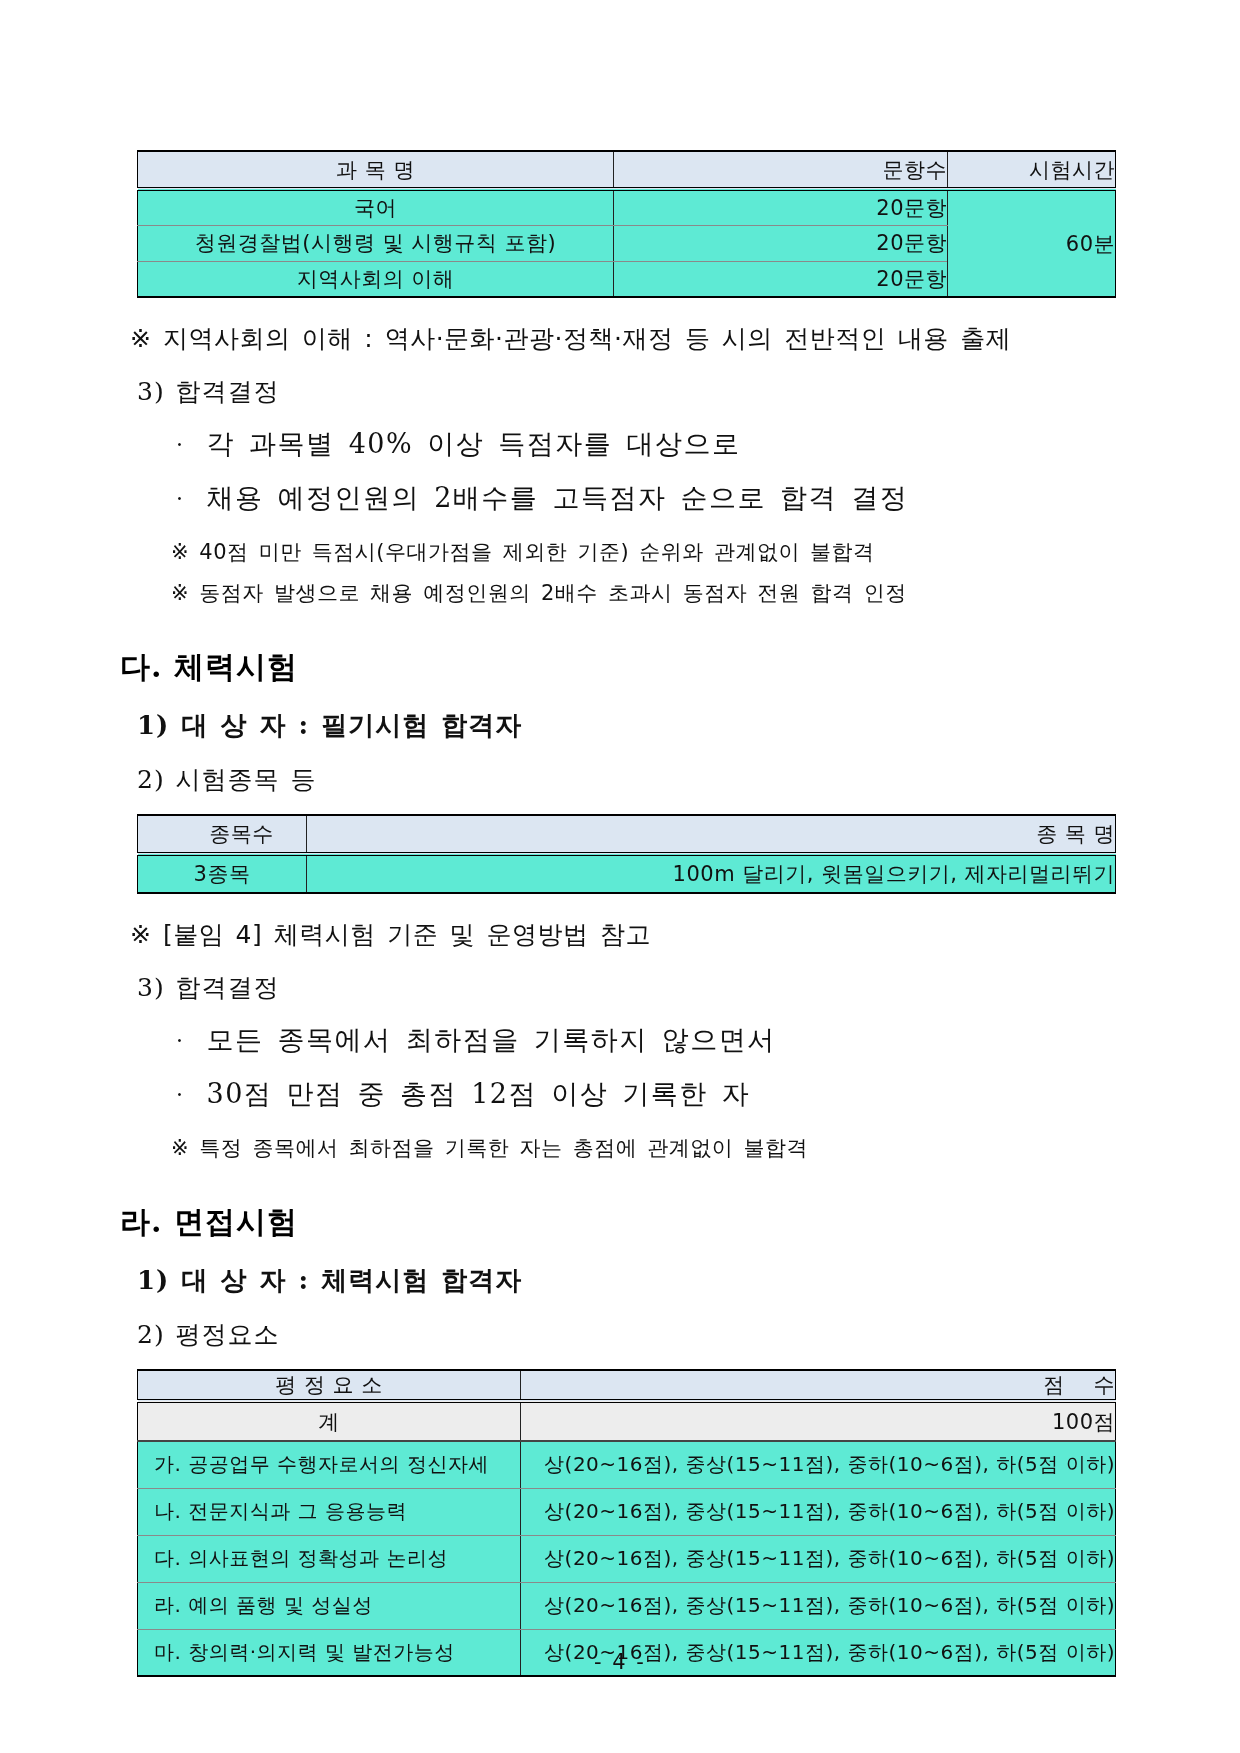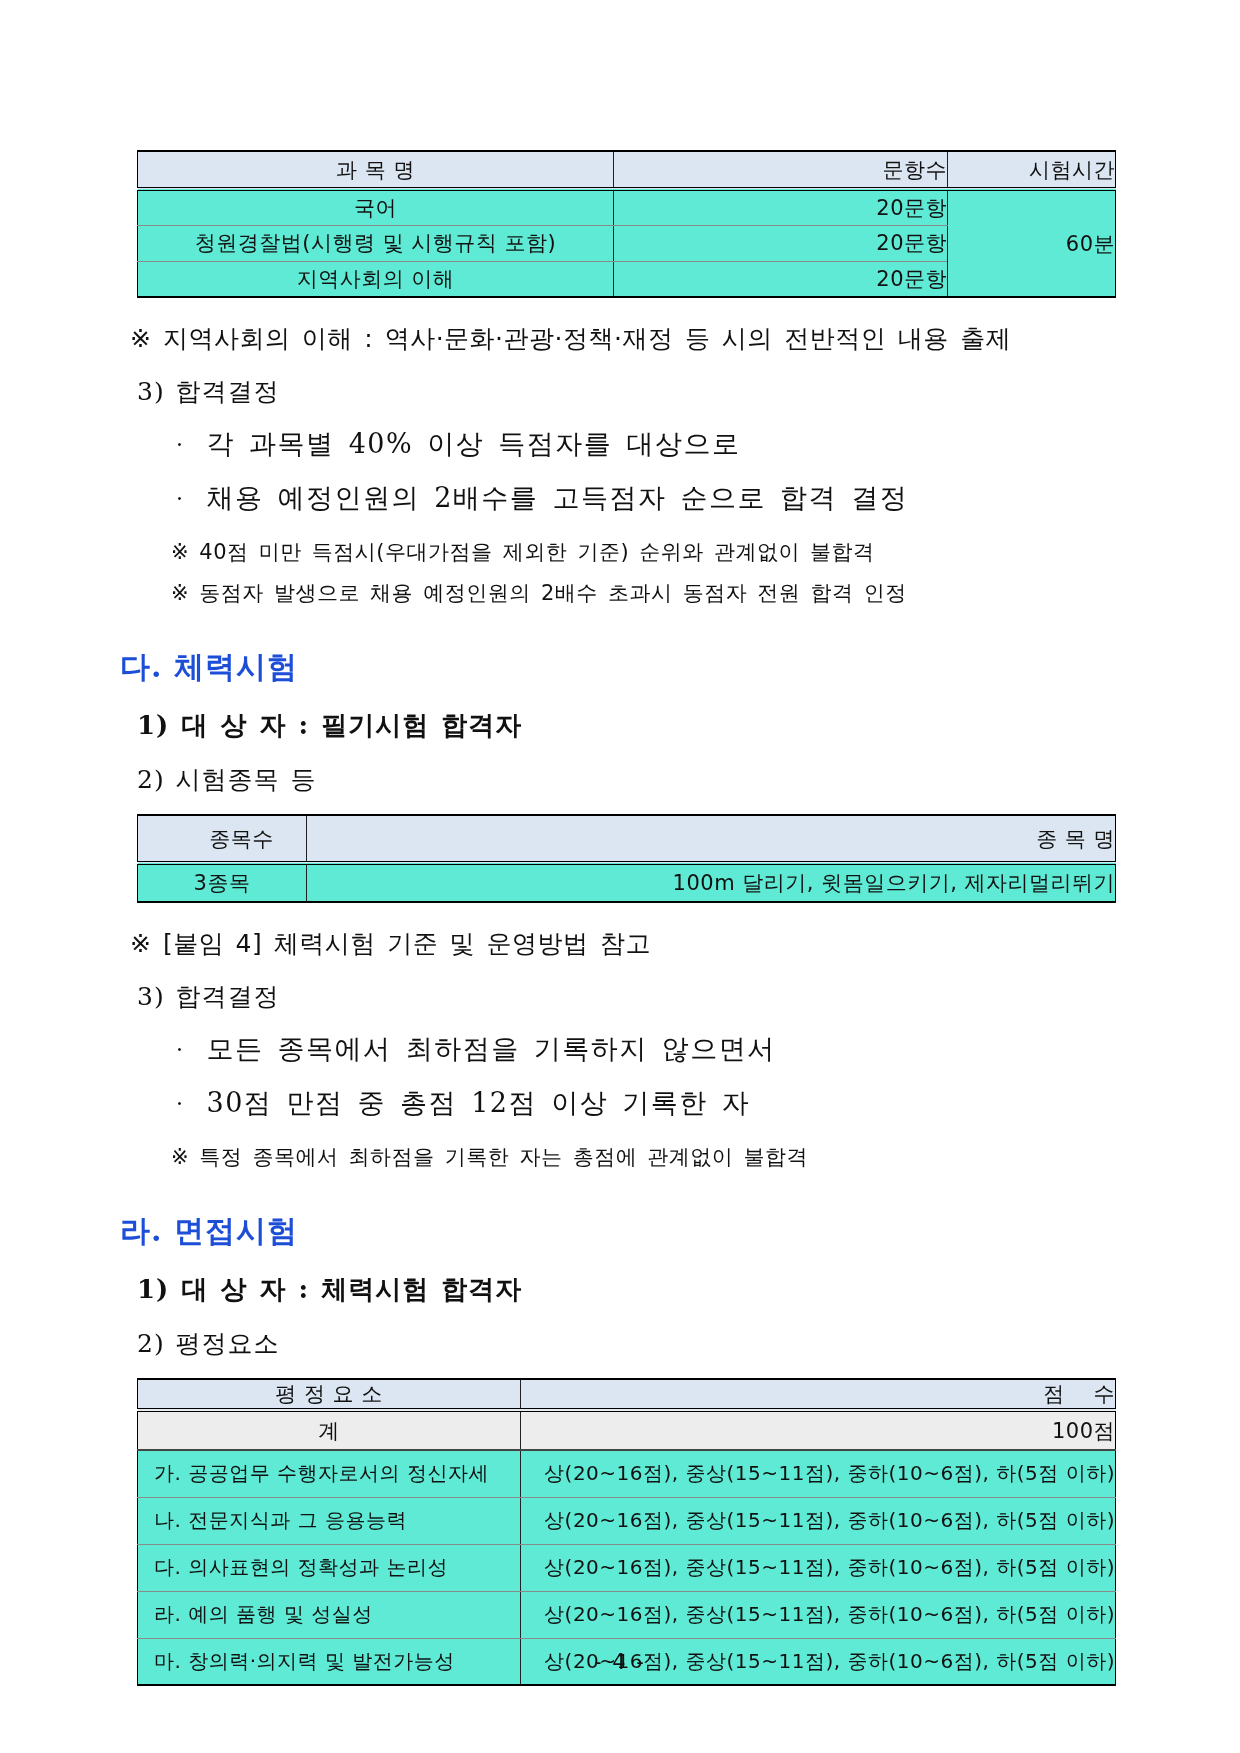--- a/index.html
+++ b/index.html
@@ -39,21 +39,21 @@
   table.tbl td {
     text-align:center;
     vertical-align:middle;
     background:#5eead4;
   }
   table.tbl .v { border-left:1.5px solid #222;text-align:right; }
   .subject-tbl th { height:38px; }
   .subject-tbl td { height:36px; border-bottom:1.5px solid #8a8a8a; }
   .subject-tbl tr:last-child td { border-bottom:none; }
   .subject-tbl td.duration { border-bottom:none; }
-  .events-tbl th { height:48px;padding-left:39px; }
+  .events-tbl th { height:39px;padding-left:39px; }
   .events-tbl td { height:39px; }
   .criteria-tbl th { height:23px; }
   .criteria-tbl td { height:47px; border-bottom:1.5px solid #8a8a8a; font-size:20px; }
   .criteria-tbl tr.total td { background:#ededed; height:40px; border-bottom:2px solid #444; font-size:21px; }
   .criteria-tbl tr:last-child td { border-bottom:none; }
   .criteria-tbl td.crit { text-align:left; padding-left:16px; }
   
   .note {
     font-size:25px; letter-spacing:0.5px; word-spacing:3px;
     margin:24px 0 0 0;
@@ -72,21 +72,21 @@
   }
   .bullet .dot { font-size:22px; margin-right:22px; }
   .subnote {
     font-size:21px; letter-spacing:0.5px; word-spacing:3px;
     margin:13px 0 0 41px;
   }
   .heading {
     font-family:"DejaVu Serif", serif;
     font-weight:bold;
     font-size:30px; letter-spacing:1px;
-    color:#1d4ed8;
+    color:#000000;
     margin:40px 0 0 -10px;
   }
   .sp-md { margin-top:22px; }
   .sp-tbl { margin-top:18px; }
   .page-number {
     position:absolute; left:0; right:0; top:1650px;
     text-align:center;
     font-size:21px; letter-spacing:2px;
     color:#111;
   }

